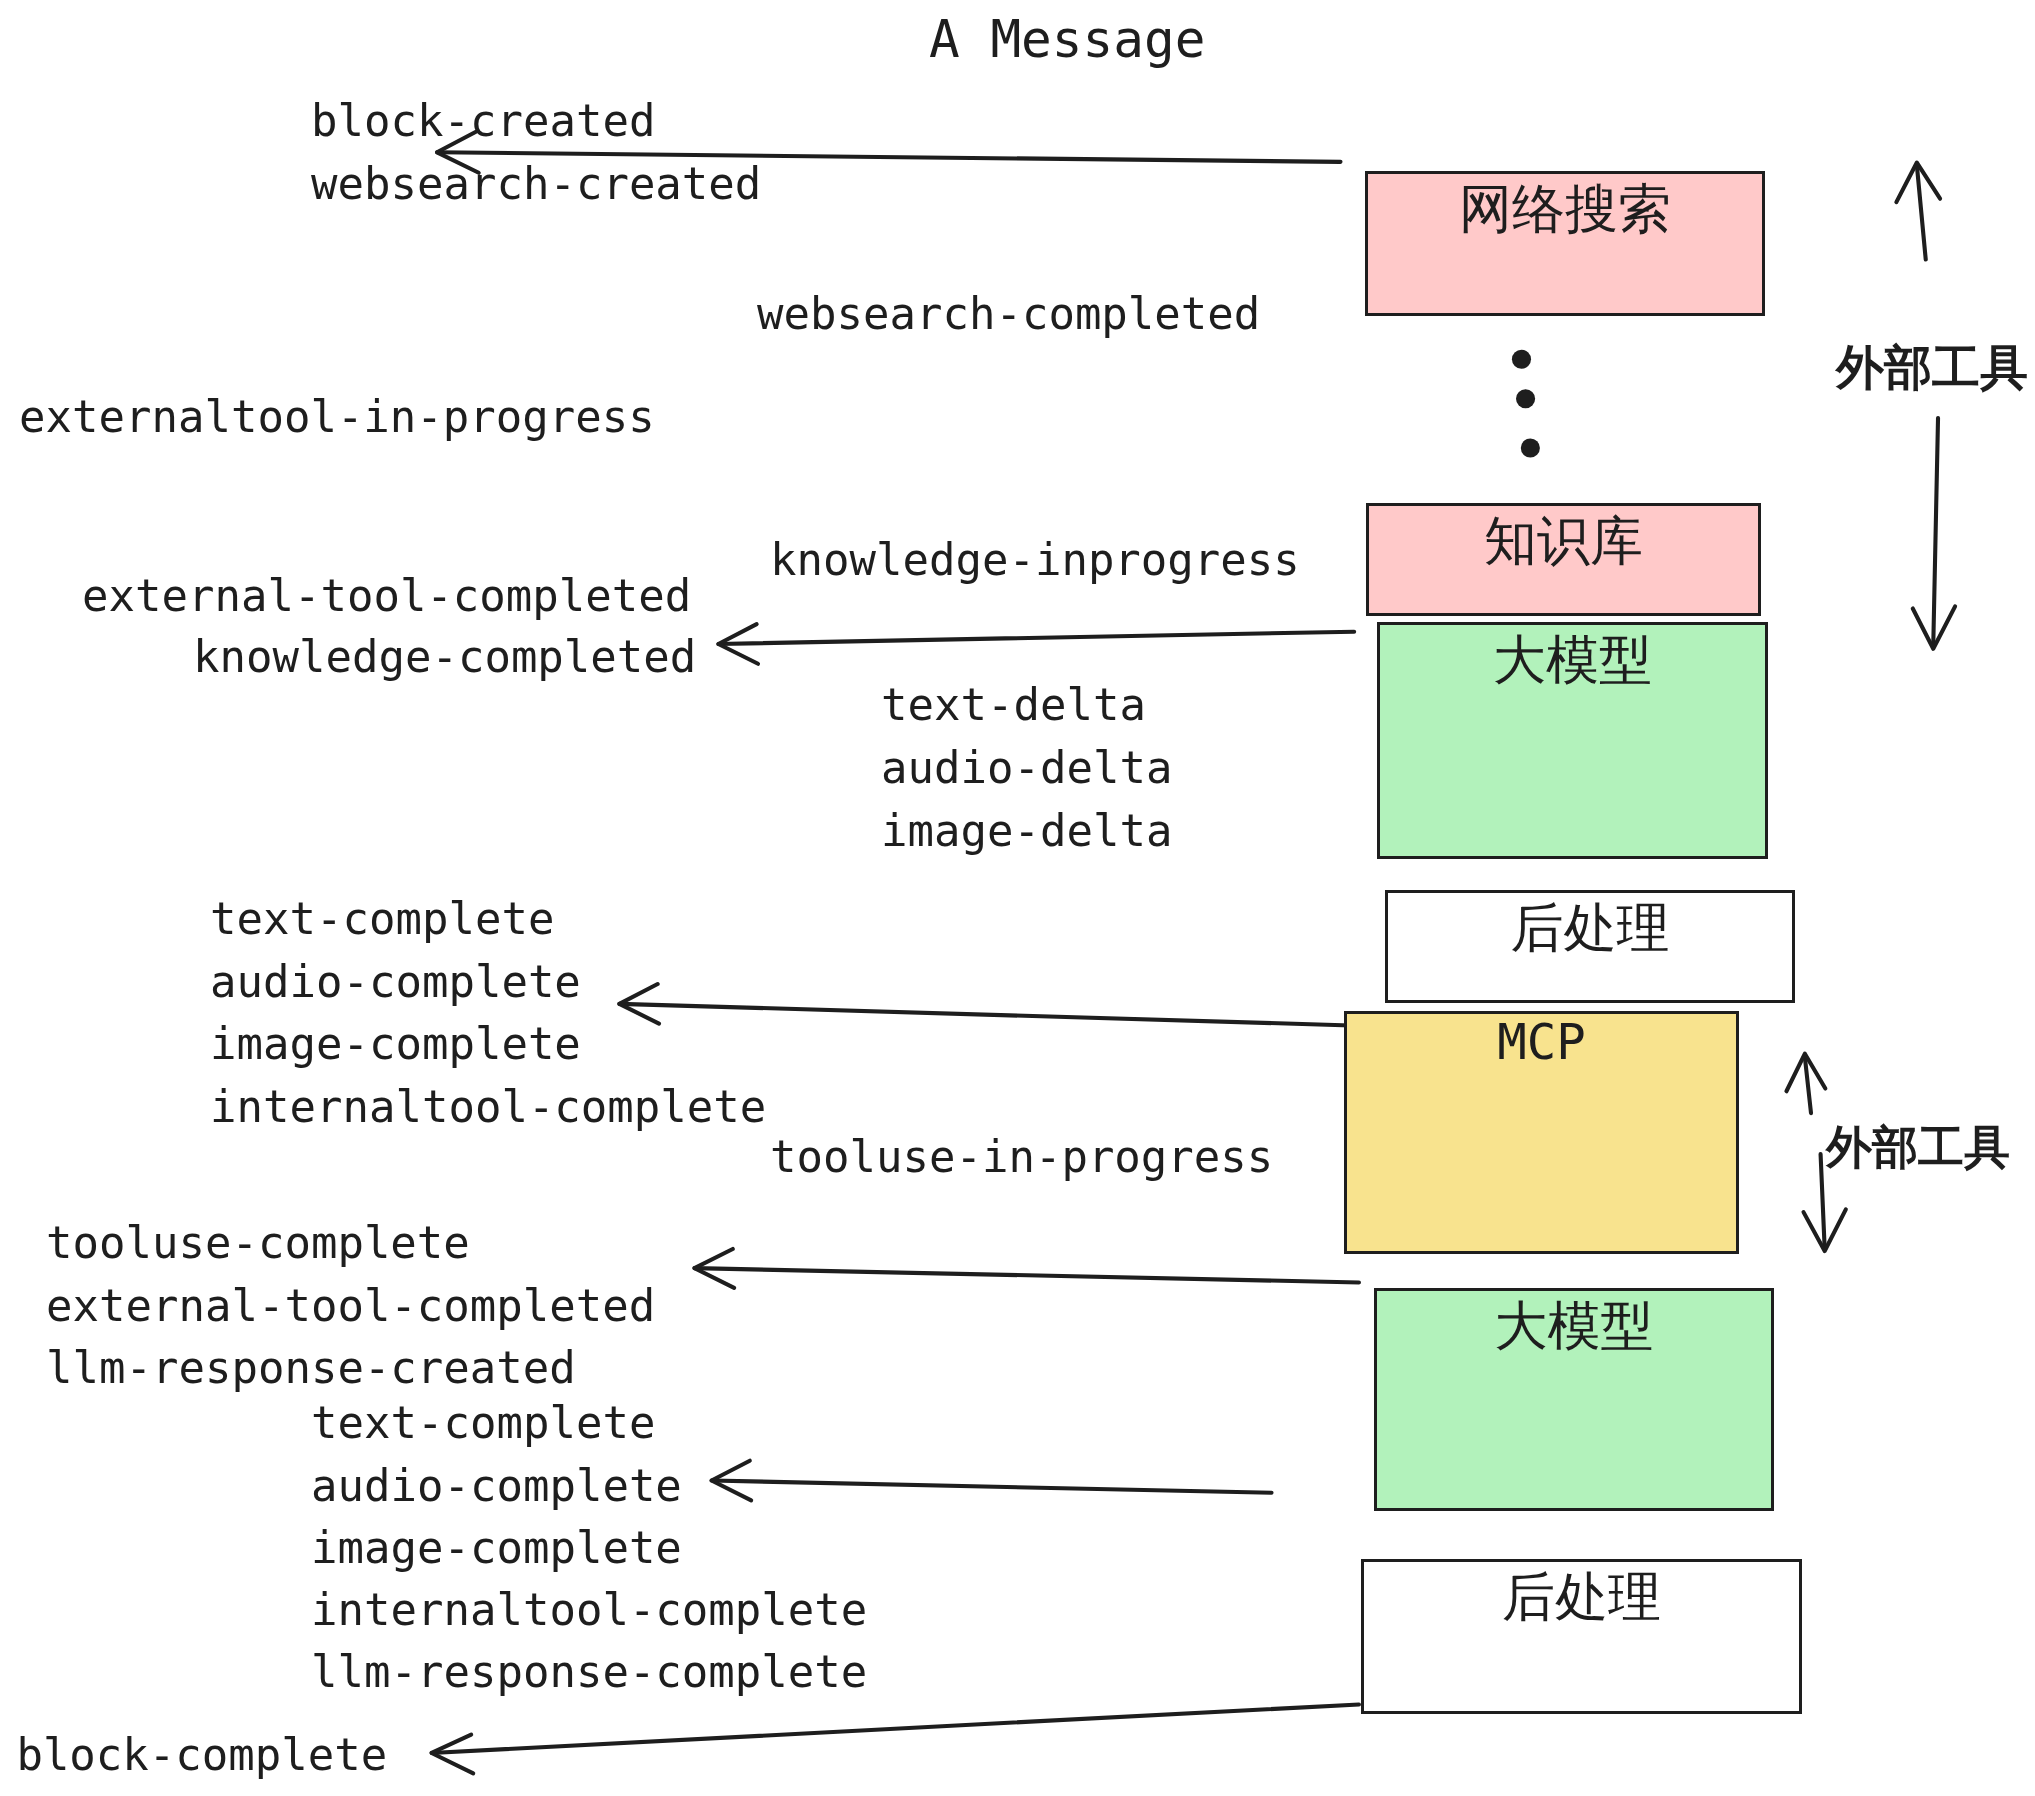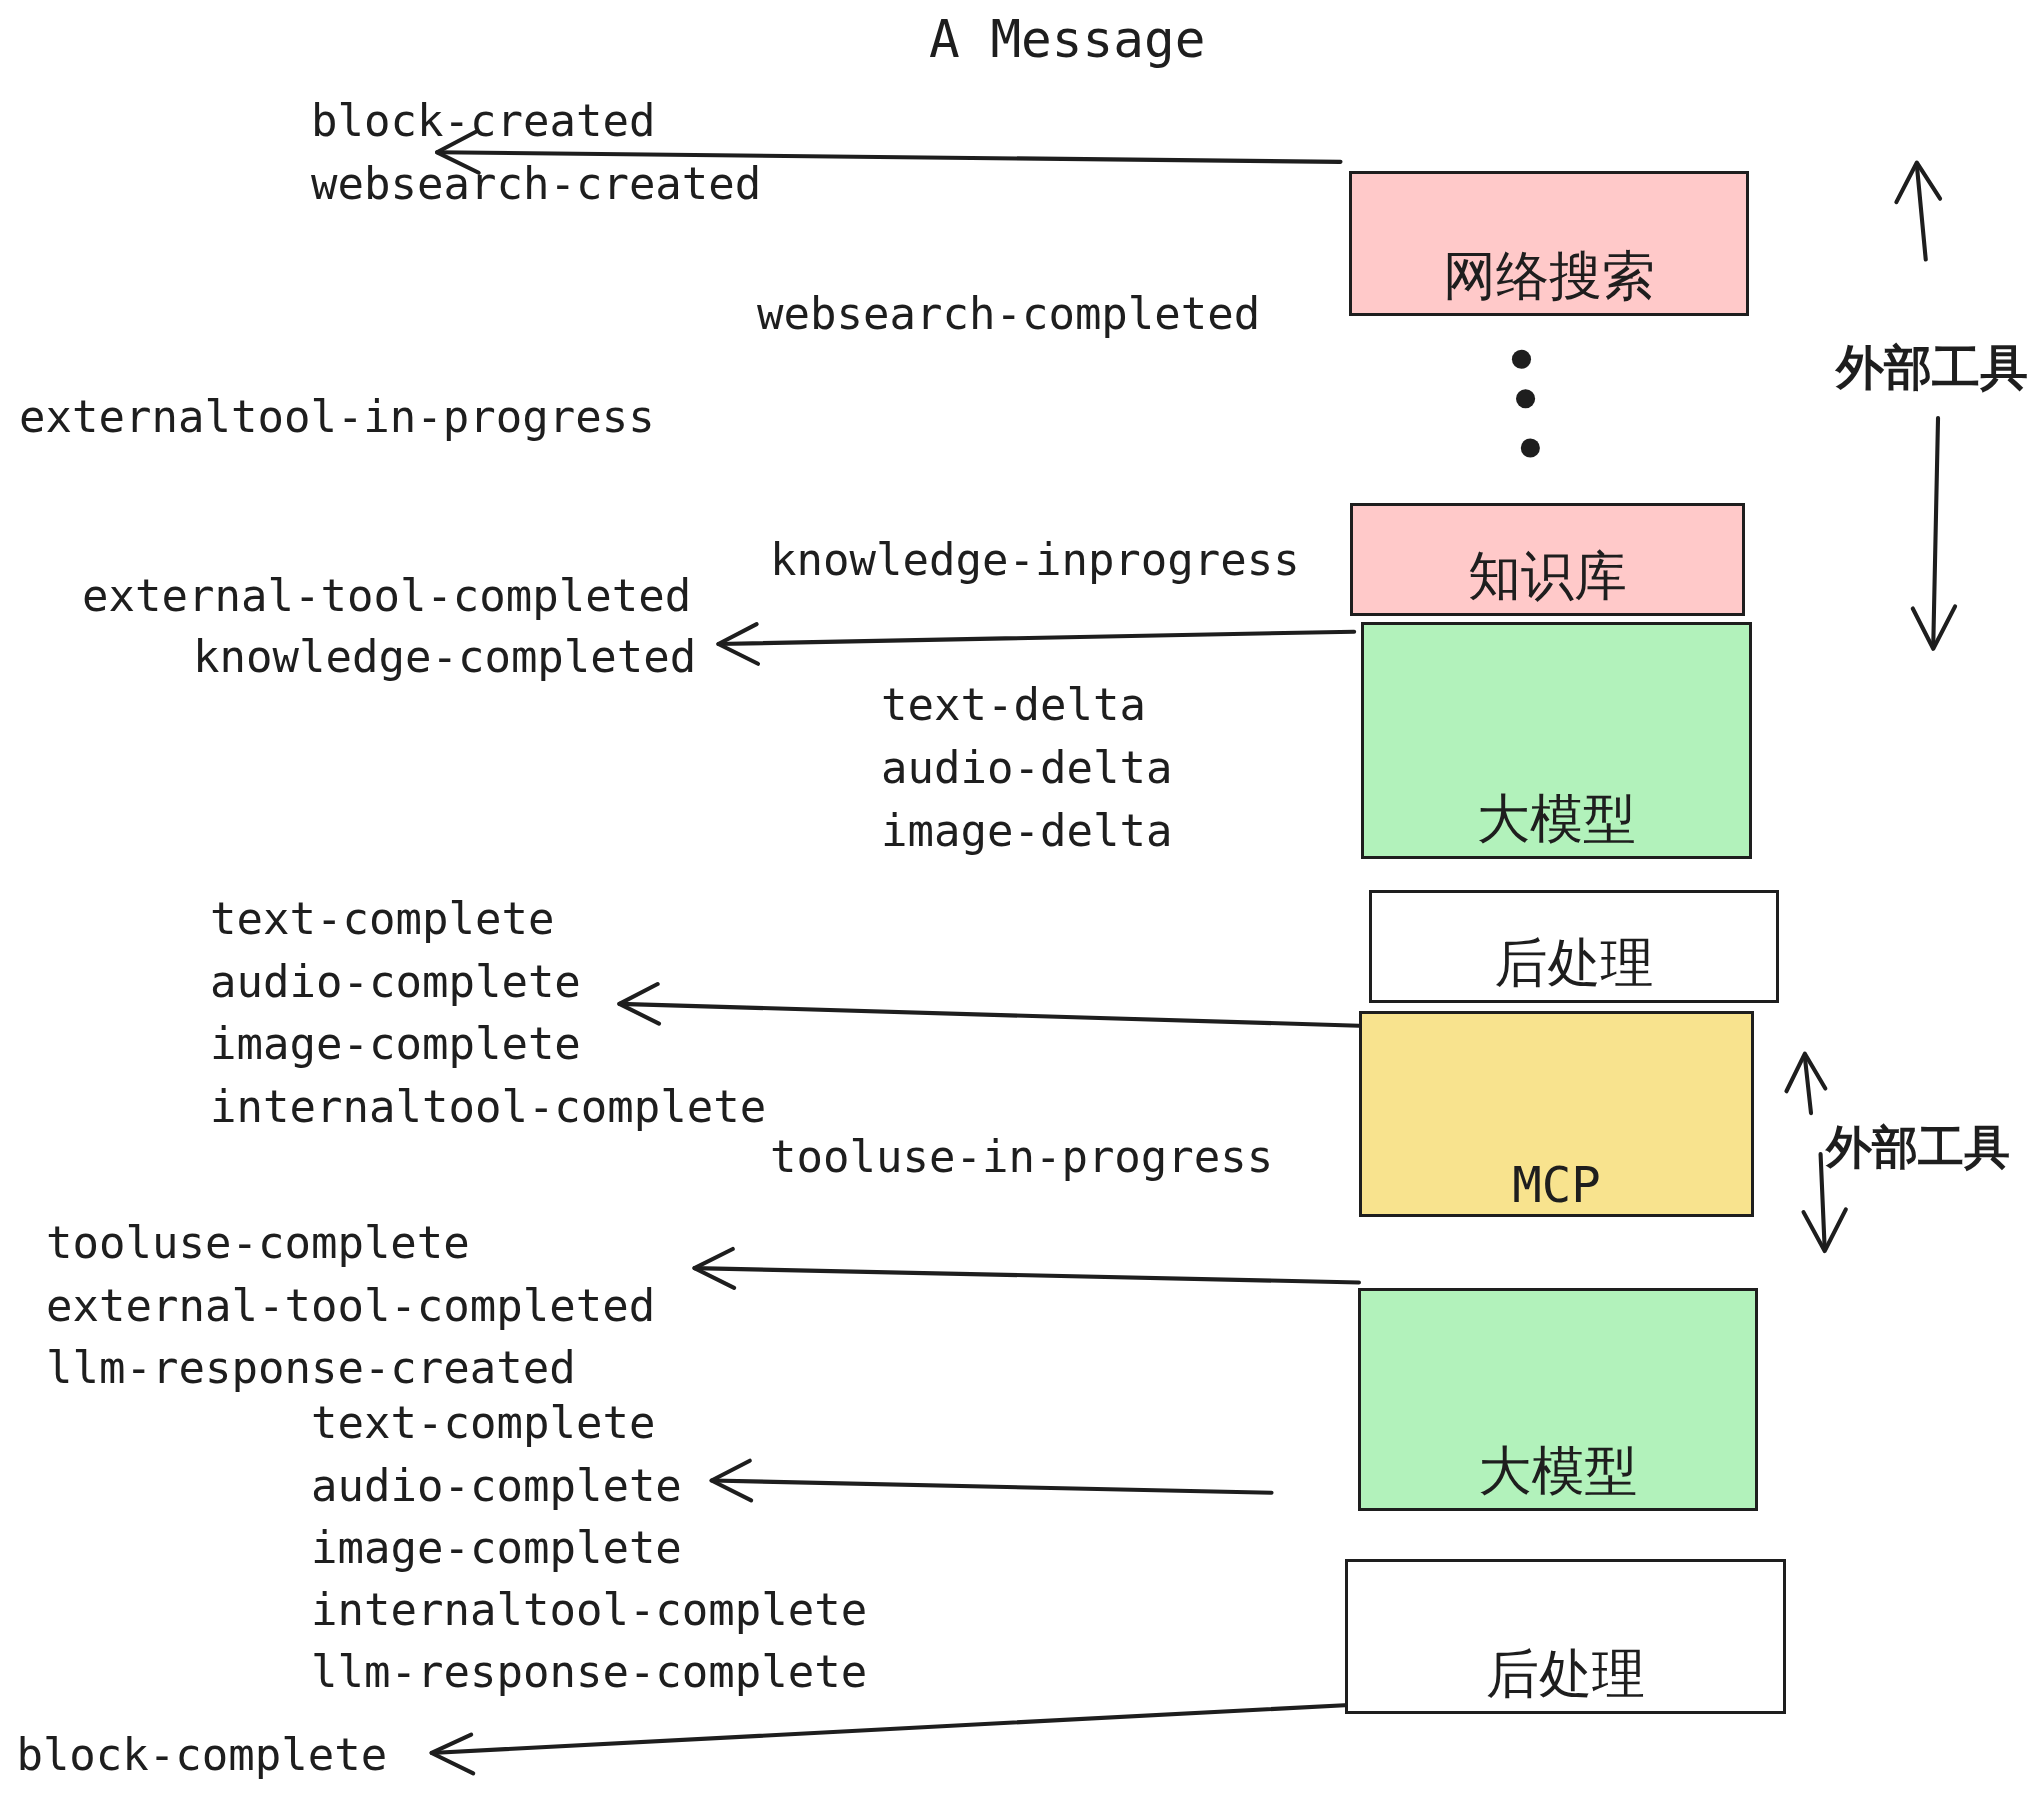--- a/index.html
+++ b/index.html
@@ -14,21 +14,21 @@
     white-space:nowrap; color:#1e1e1e;
     font-family:"DejaVu Sans Mono", monospace;
   }
   .title {
     position:absolute; left:929px; top:9.6px; font-size:51px;
     white-space:nowrap; color:#1e1e1e;
     font-family:"DejaVu Sans Mono", monospace;
   }
   .box {
     position:absolute; border:3.4px solid #1e1e1e; box-sizing:border-box;
-    display:flex; align-items:flex-end; justify-content:center;
+    display:flex; align-items:flex-start; justify-content:center;margin-left:16px;
   }
   .box span {
     font-family:"DejaVu Sans", "Liberation Sans", sans-serif;
     font-size:53px; color:#1e1e1e; white-space:nowrap;
   }
   .box.mcp span { font-family:"DejaVu Sans Mono", monospace; font-size:49px; }
   .fill-pink   { background:#ffc9c9; }
   .fill-green  { background:#b2f2bb; }
   .fill-yellow { background:#f8e38e; }
   .fill-white  { background:#ffffff; }
@@ -134,21 +134,21 @@
   </div>
   <div class="box fill-pink" style="left:1350px;top:503px;width:395px;height:113px">
     <span>知识库</span>
   </div>
   <div class="box fill-green" style="left:1361px;top:622px;width:391px;height:237px">
     <span>大模型</span>
   </div>
   <div class="box fill-white" style="left:1369px;top:890px;width:410px;height:113px">
     <span>后处理</span>
   </div>
-  <div class="box mcp fill-yellow" style="left:1359px;top:1011px;width:395px;height:206px">
+  <div class="box mcp fill-yellow" style="left:1328px;top:1011px;width:395px;height:243px">
     <span>MCP</span>
   </div>
   <div class="box fill-green" style="left:1358px;top:1288px;width:400px;height:223px">
     <span>大模型</span>
   </div>
   <div class="box fill-white" style="left:1345px;top:1559px;width:441px;height:155px">
     <span>后处理</span>
   </div>
 
   <div class="side-label" style="left:1836px;top:336px">外部工具</div>

